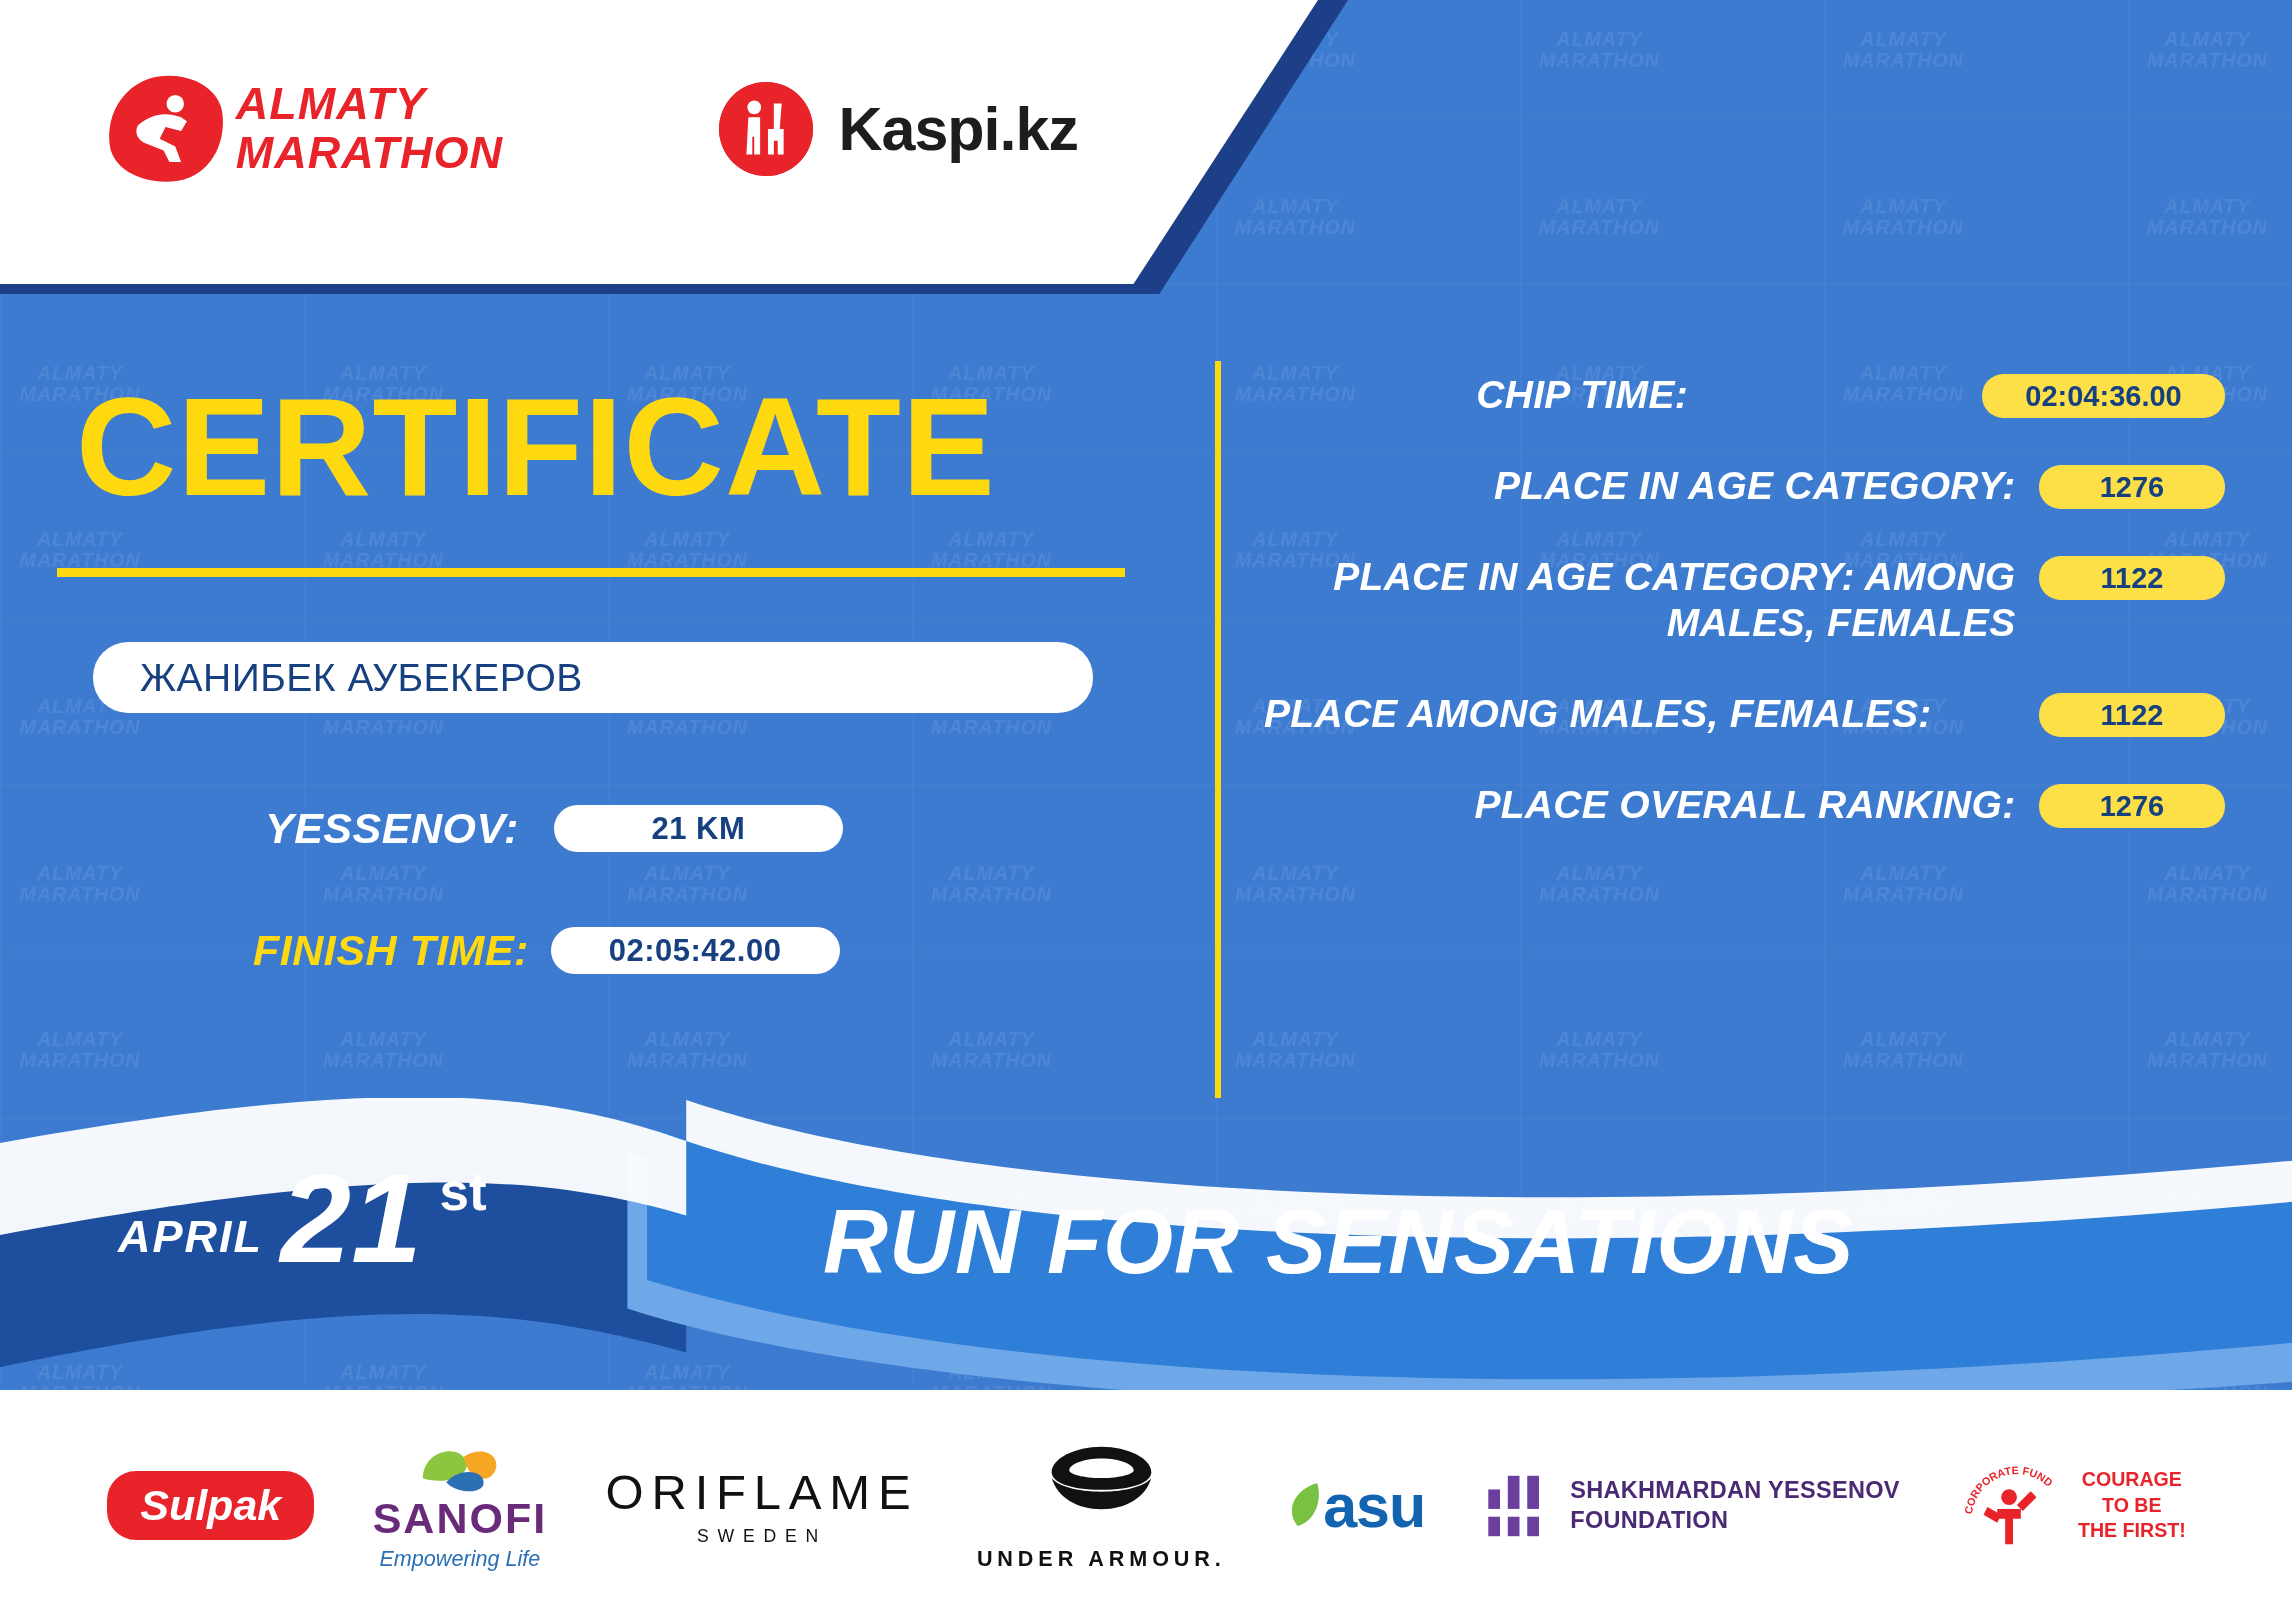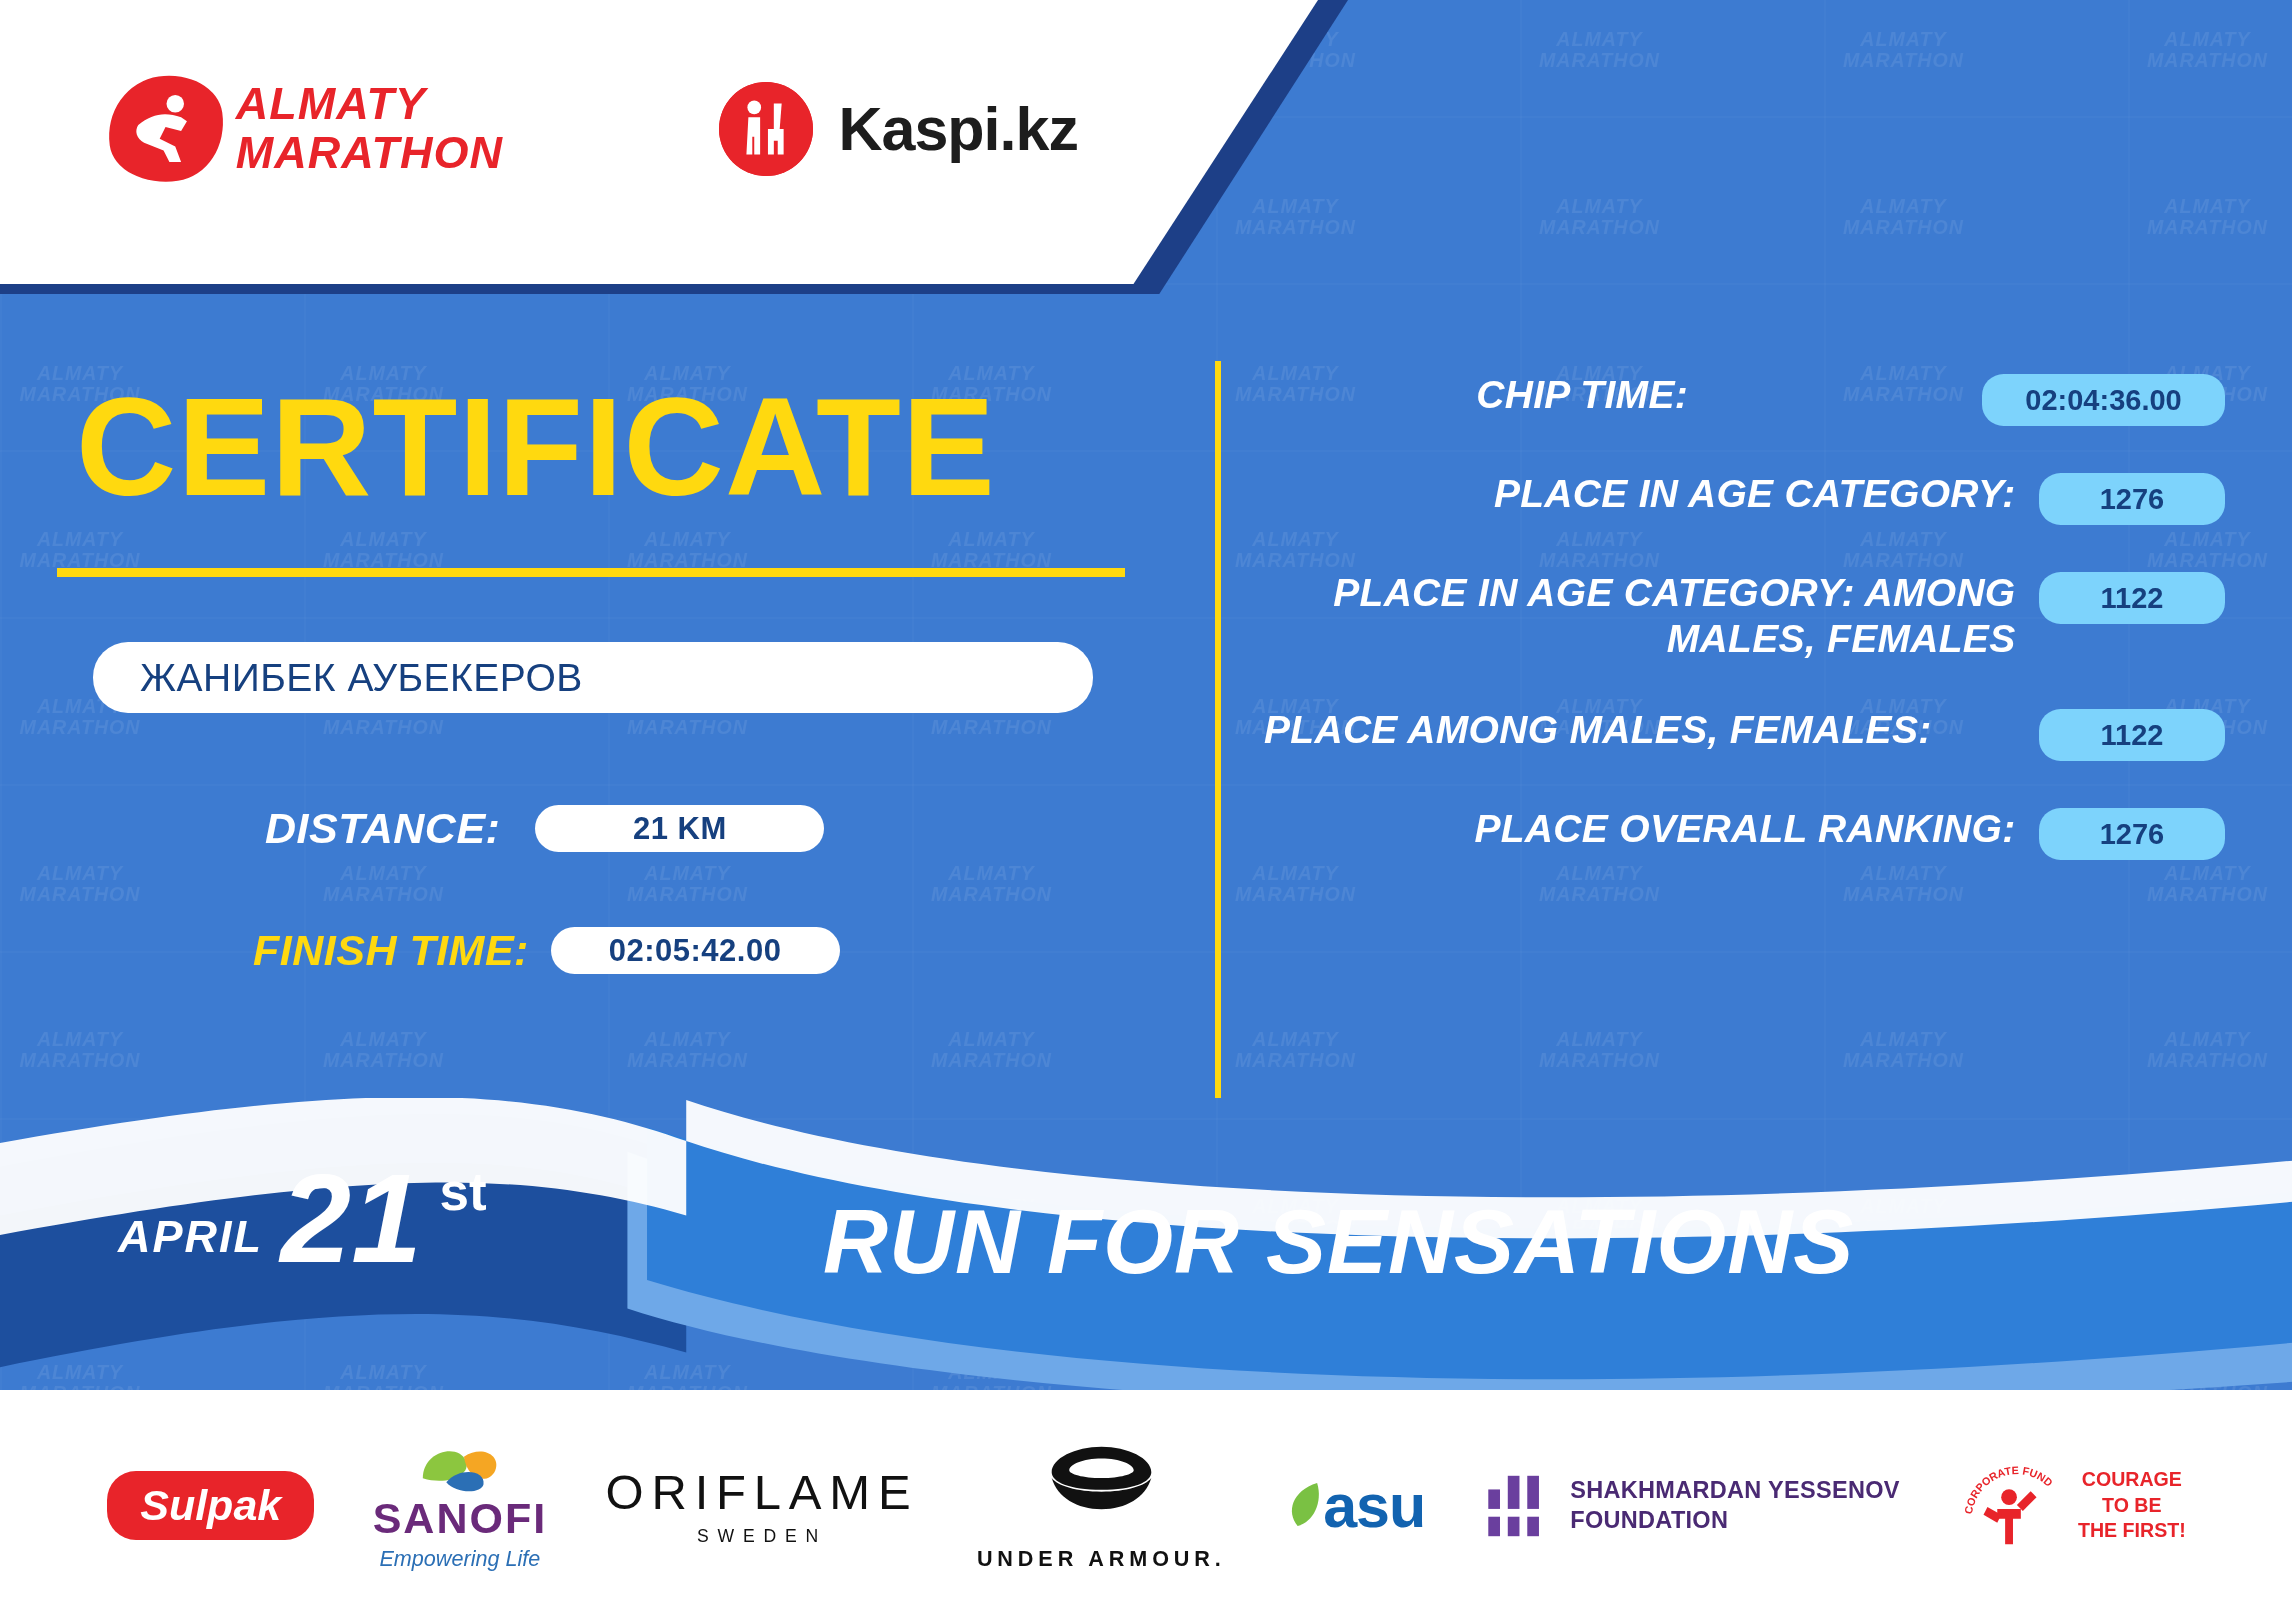--- a/index.html
+++ b/index.html
@@ -172,22 +172,22 @@
     font-style: italic;
     font-size: 39px;
     line-height: 1.18;
     text-align: left;
     flex: 1;
     padding-right: 23.5px;
     letter-spacing: 0.3px;
   }
   .res-pill {
     flex: 0 0 auto;
-    width: 186px; height: 52px;
-    background: #7dd3fc;
+    width: 186px; height: 44px;
+    background: #fde047;
     border-radius: 21.6px;
     display: flex; align-items: center; justify-content: center;
     color: #16407f;
     font-weight: 700;
     font-size: 29px;
     margin-top: 2px;
   }
   #res-chip .res-pill { width: 243px; }
   #res-chip .res-label { flex: 0 0 auto; padding-right: 294px; }
 
@@ -437,21 +437,21 @@
     </div>
 
   </div>
 
   <div class="cert-title">CERTIFICATE</div>
   <div class="title-rule"></div>
 
   <div class="name-pill">ЖАНИБЕК АУБЕКЕРОВ</div>
 
   <div class="field-row" id="row-distance">
-    <span class="field-label">DISTANCE:</span>
+    <span class="field-label">YESSENOV:</span>
     <span class="value-pill">21 KM</span>
   </div>
 
   <div class="field-row" id="row-finish">
     <span class="field-label yellow">FINISH TIME:</span>
     <span class="value-pill">02:05:42.00</span>
   </div>
 
   <div class="v-divider"></div>
 

